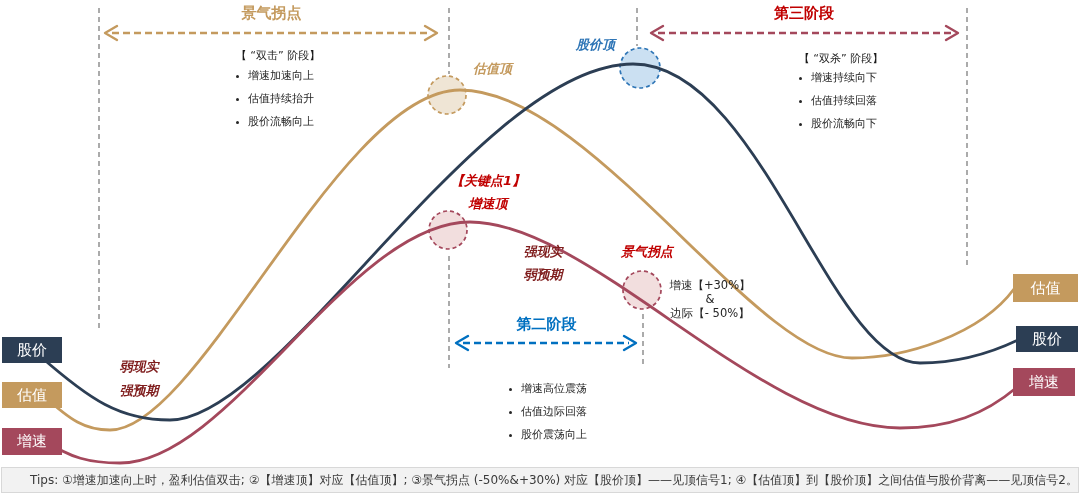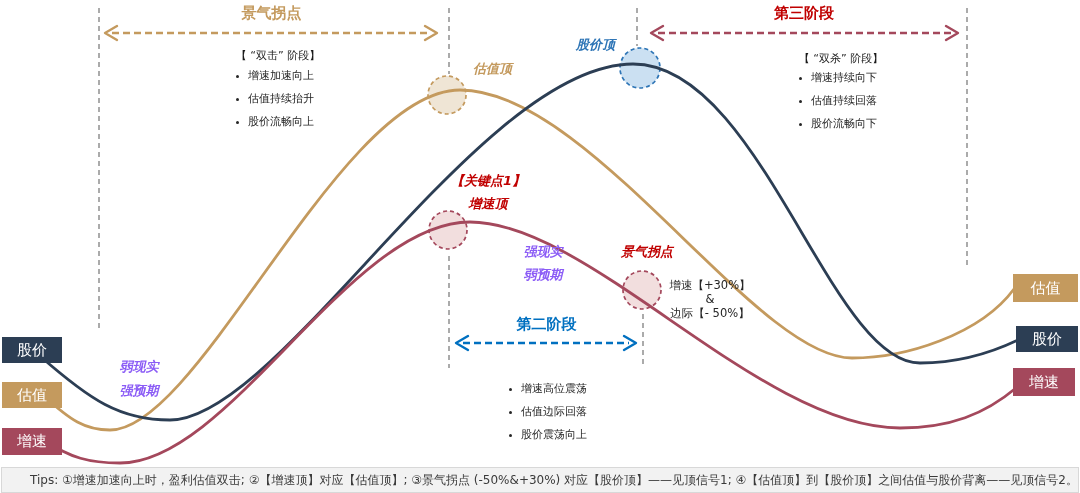--- a/index.html
+++ b/index.html
@@ -31,21 +31,21 @@
   .t-blue2{color:var(--blue-circle);}
   .phase-header{font-size:11px;color:#1a1a1a;}
   ul.bullets{margin:0;padding:0 0 0 14px;width:140px;}
   ul.bullets li{font-size:11px;color:#262626;margin-bottom:10px;line-height:13px;list-style:disc;}
   ul.bullets li::marker{font-size:9px;color:#262626;}
 
   
   .annot{font-weight:bold;font-style:italic;font-size:13px;white-space:nowrap;}
   .annot-red{color:var(--red);}
   .annot-gold{color:var(--gold);}
-  .annot-black{color:#8b5cf6;}
+  .annot-black{color:#7f1d1d;}
   .note{font-size:11.5px;color:#262626;white-space:nowrap;}
 
   
   .tag{color:#fff;font-size:15px;font-weight:500;display:flex;align-items:center;justify-content:center;}
   .tag-navy{background:var(--navy);}
   .tag-gold{background:var(--gold);}
   .tag-maroon{background:var(--maroon);}
 
   
   #tips-bar{position:absolute;left:1px;right:1px;top:467px;height:24px;

